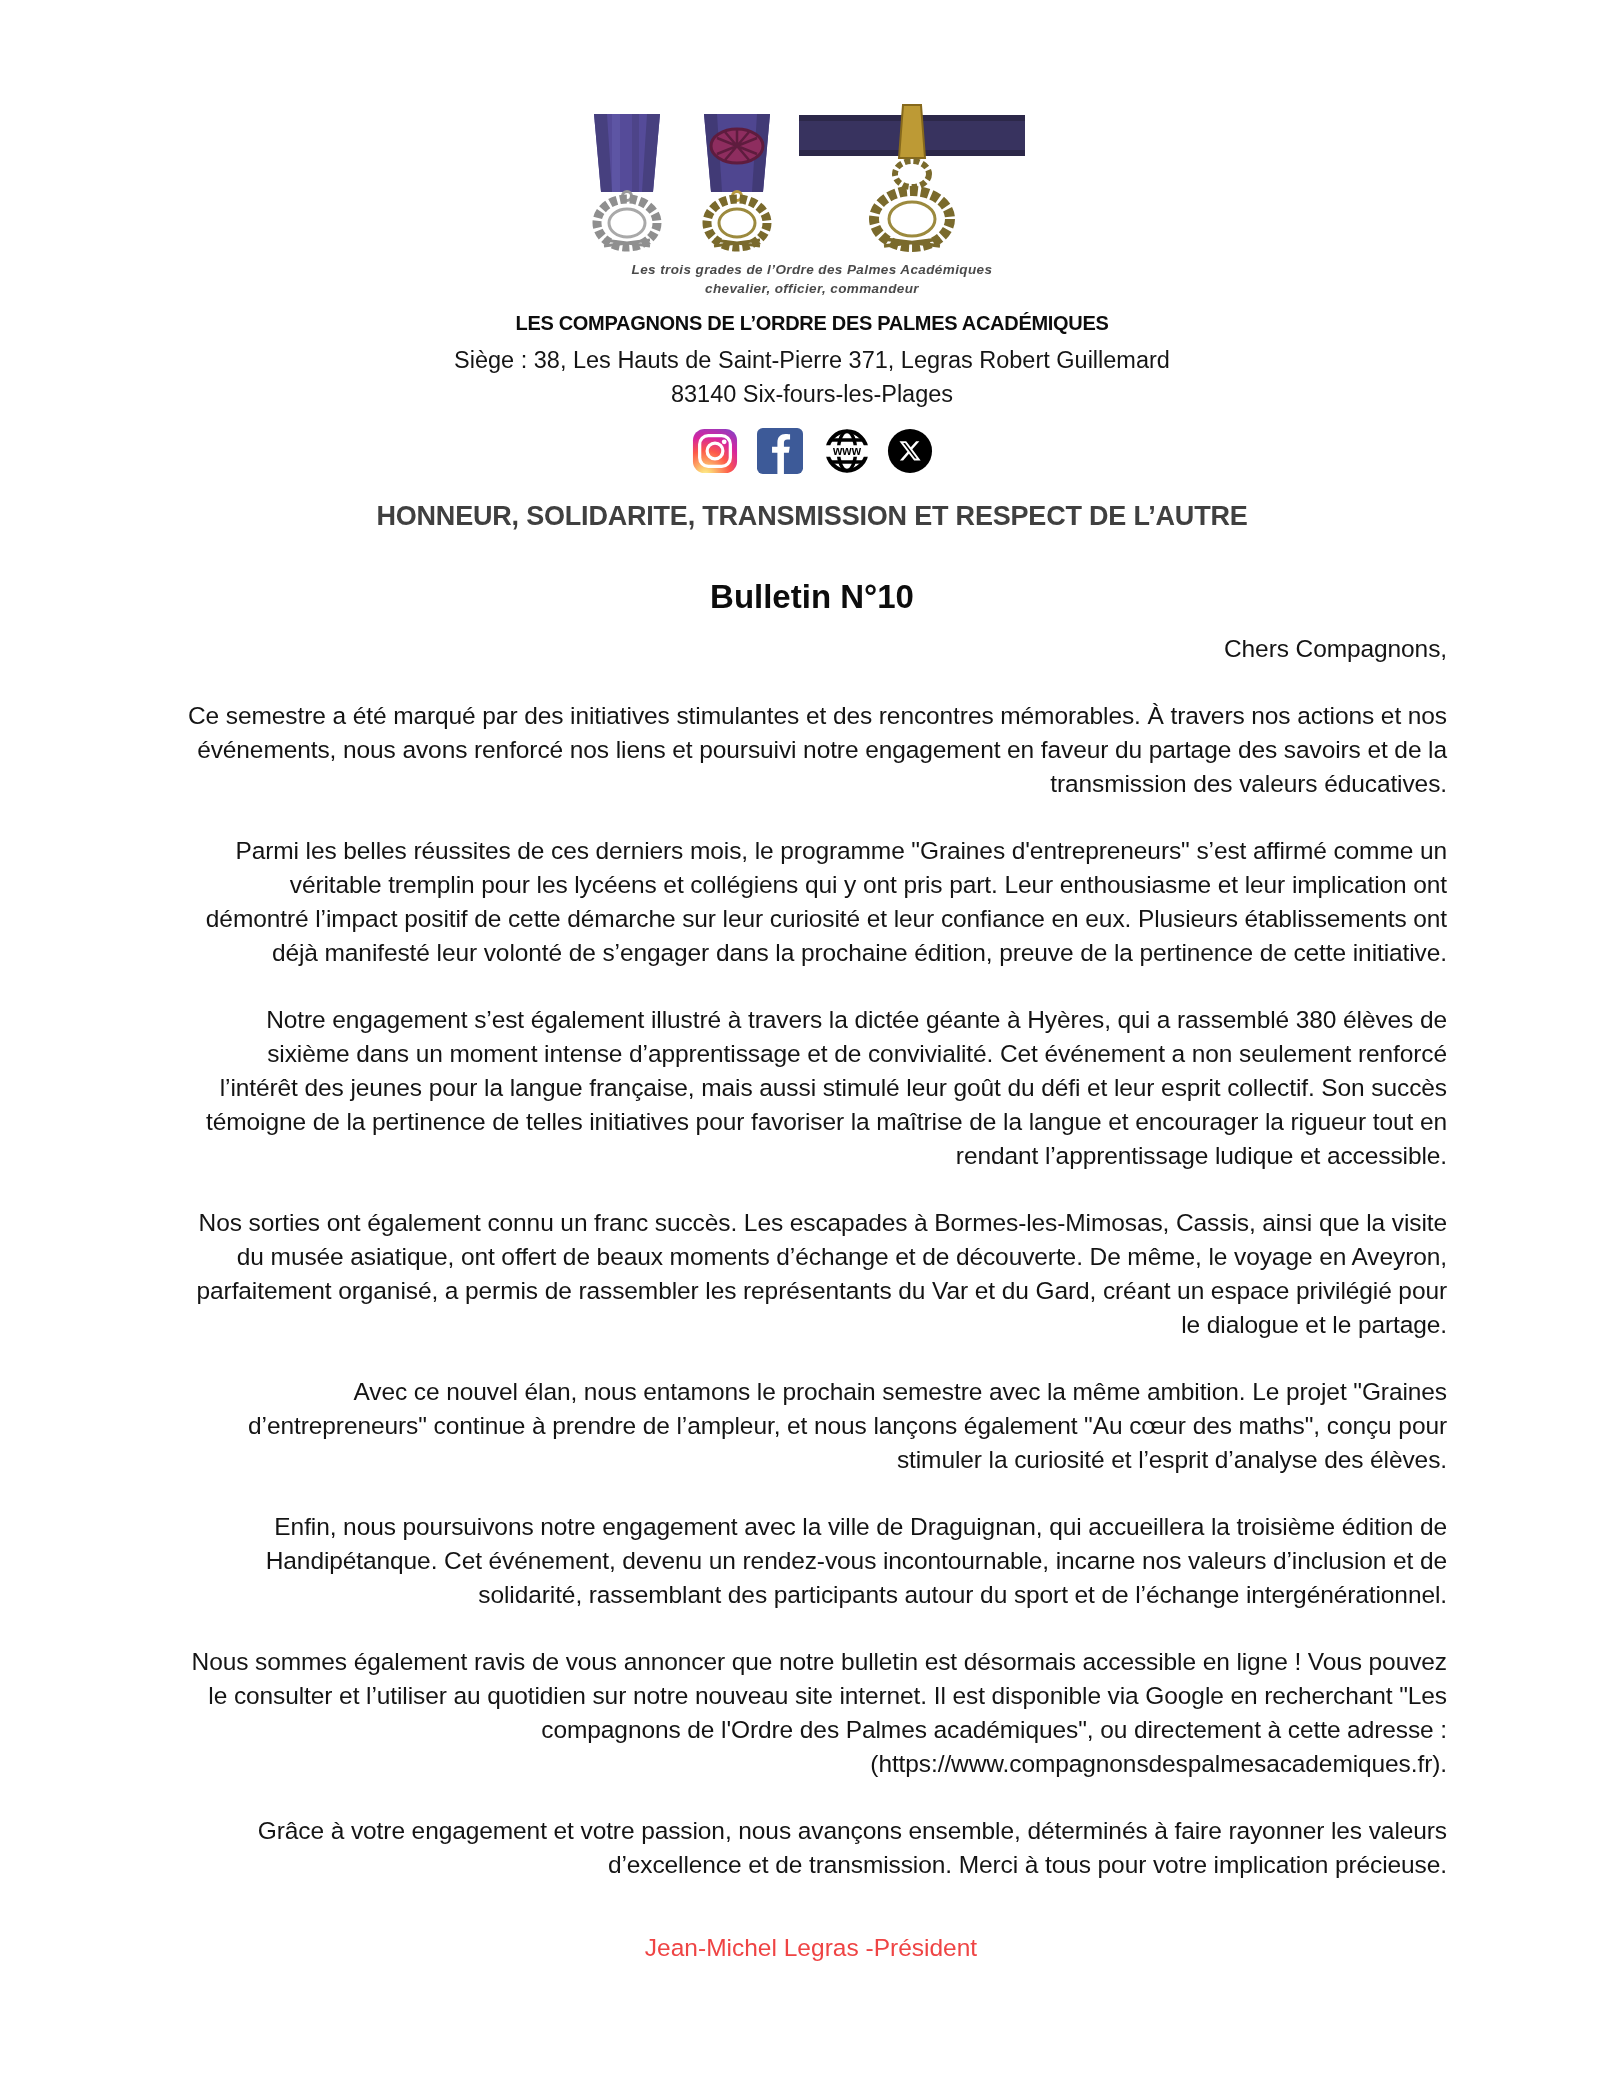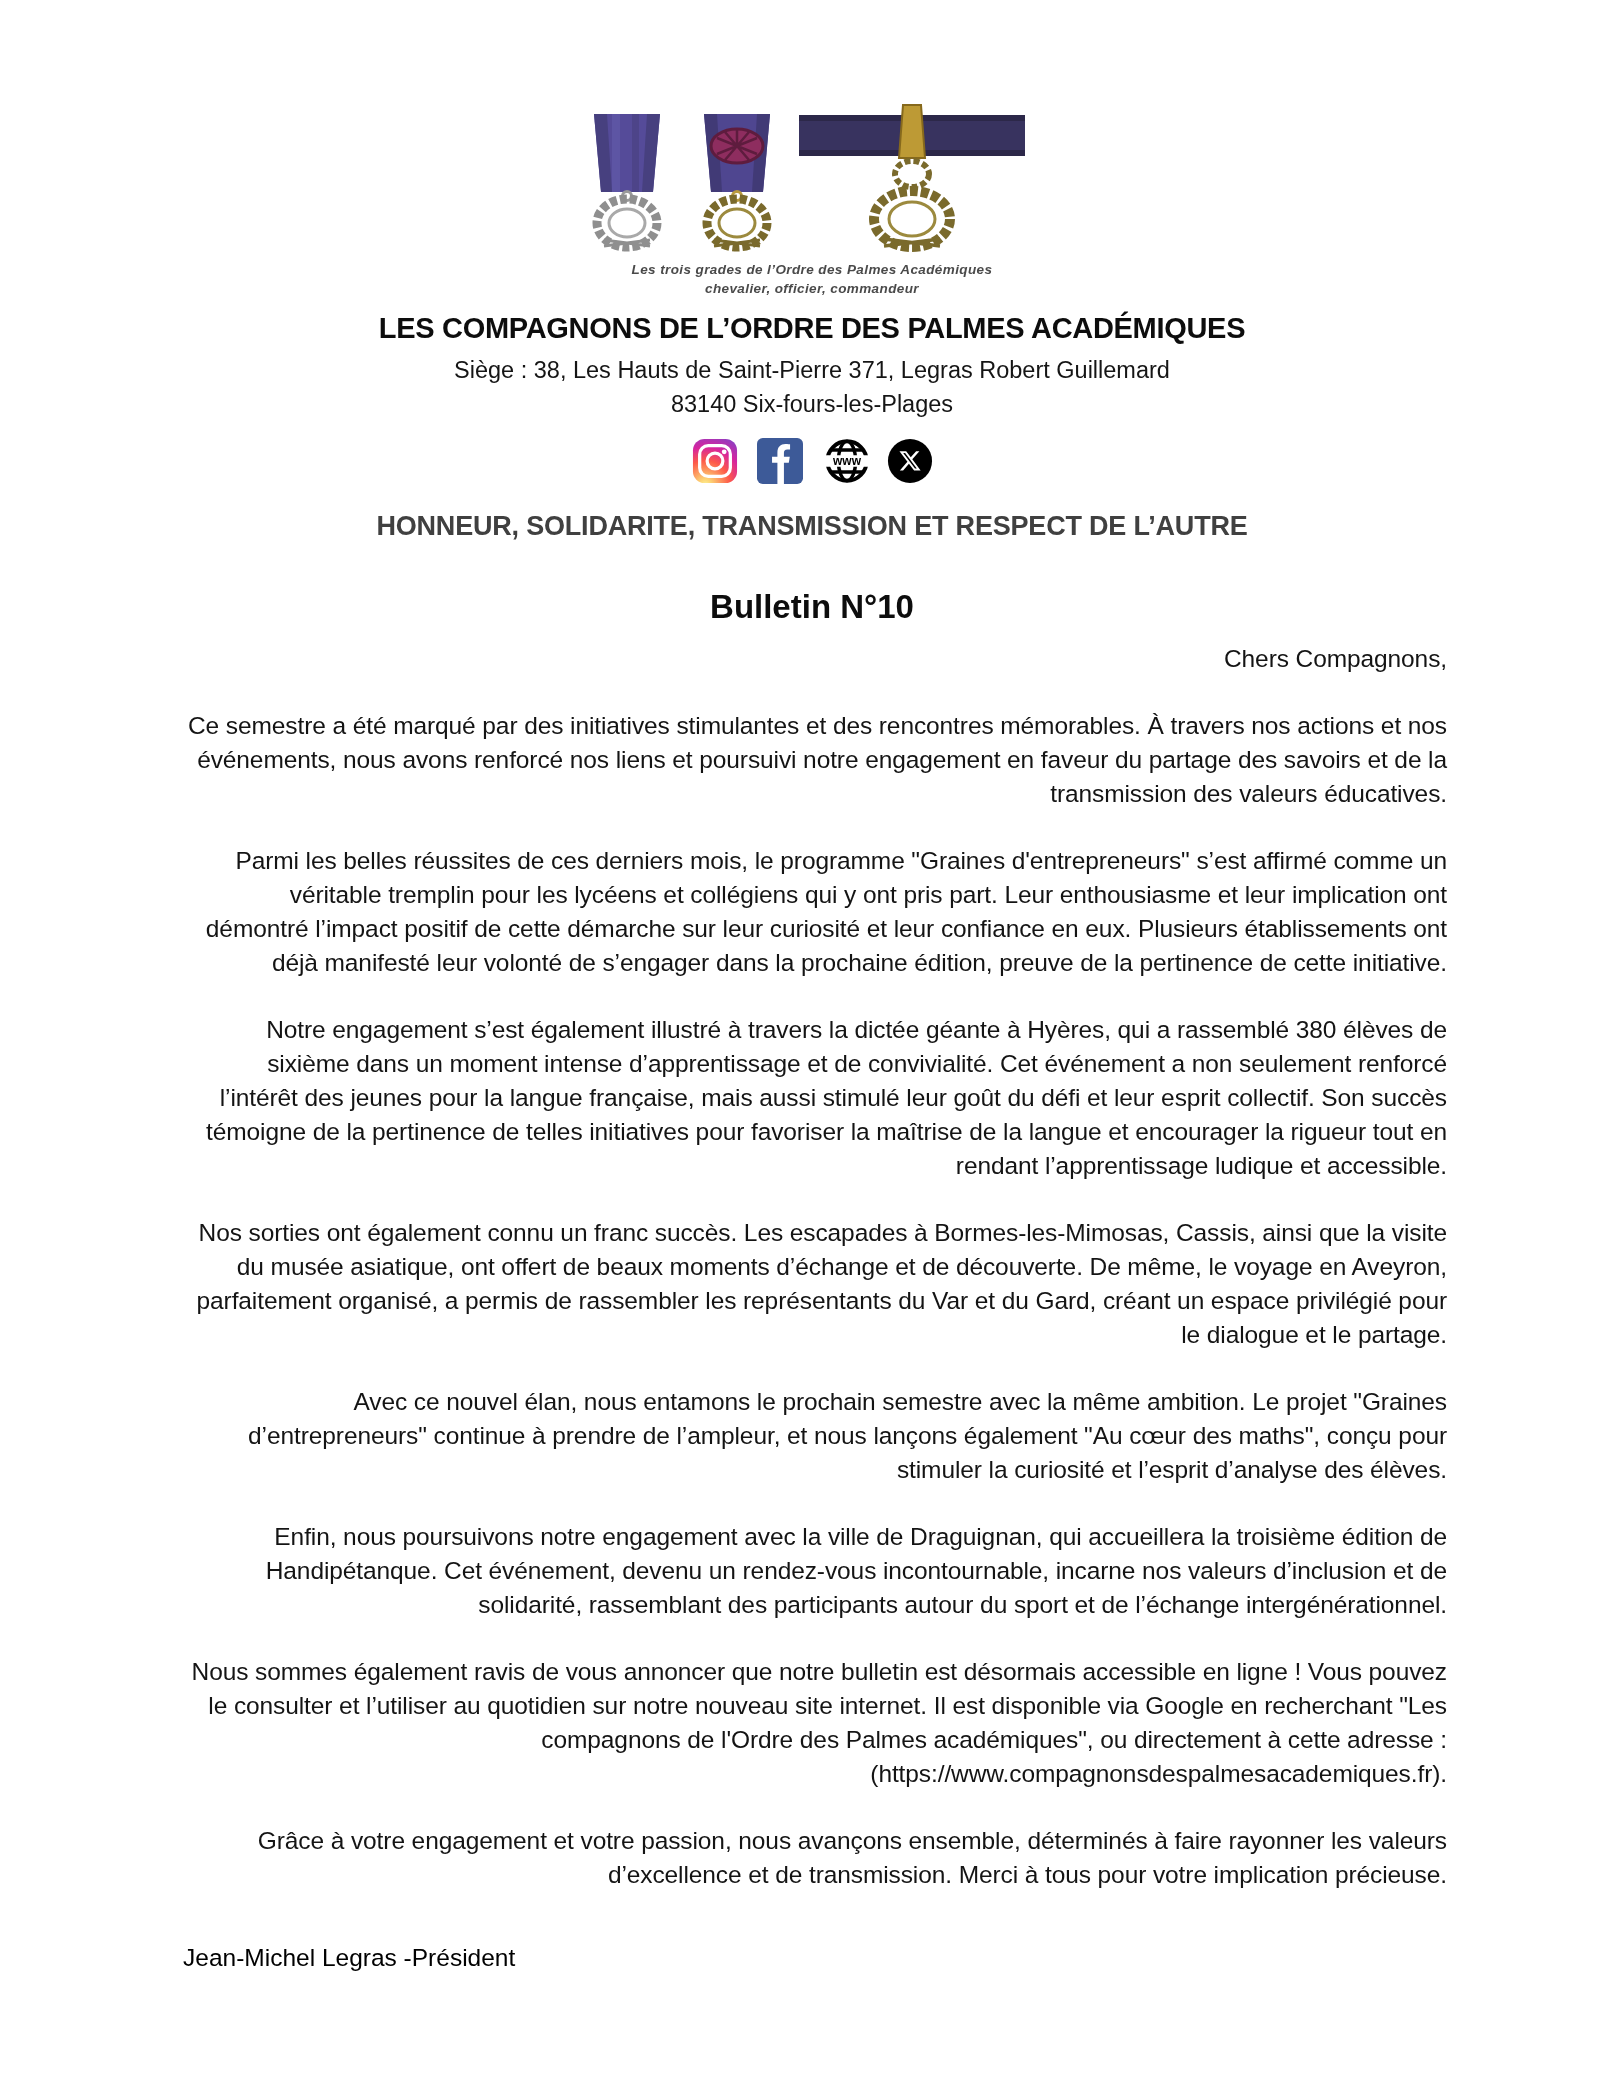--- a/index.html
+++ b/index.html
@@ -5,30 +5,30 @@
   html,body{margin:0;padding:0;background:#fff;}
   .page{
     width:1624px;height:2079px;background:#ffffff;overflow:hidden;
     font-family:"Liberation Sans",sans-serif;color:#111;position:relative;
     margin:0 auto;
   }
   .header{text-align:center;padding-top:100px;}
   .medals-wrap{line-height:0;}
   .medal-caption{margin-top:8px;font-size:13.5px;line-height:19px;
     font-style:italic;font-weight:bold;color:#4a4a4a;letter-spacing:.4px;}
-  .org-title{margin-top:14px;font-size:29px;font-weight:bold;letter-spacing:-.3px;color:#0d0d0d;}
+  .org-title{margin-top:14px;font-size:20px;font-weight:bold;letter-spacing:-.3px;color:#0d0d0d;}
   .address{font-size:23.5px;line-height:34px;margin-top:8px;color:#151515;}
   .icons-row{margin-top:16px;display:flex;justify-content:center;align-items:center;gap:19px;height:48px;}
   .icons-row svg{display:block;}
   .icon-btn{display:inline-block;width:46px;height:46px;cursor:pointer;}
   .motto{margin-top:26px;font-size:27px;font-weight:bold;letter-spacing:-.2px;color:#404040;}
   .bulletin-title{margin-top:46px;font-size:33px;font-weight:bold;color:#0d0d0d;}
   .letter-body{padding:16px 177px 0 183px;text-align:left;}
   .letter-body p{font-size:24.5px;line-height:34px;margin:0 0 33px 0;color:#141414;letter-spacing:-.1px;text-align:right;}
-  .signature{margin-top:52px;text-align:left;font-size:24.5px;color:#000000;padding-right:8px;}
+  .signature{margin-top:52px;text-align:center;font-size:24.5px;color:#ef4444;padding-right:8px;}
 </style>
 </head>
 <body>
 
 <div class="page">
 
   <div class="header">
 
     <div class="medals-wrap">
       <svg width="500" height="152" viewBox="0 0 500 152">

